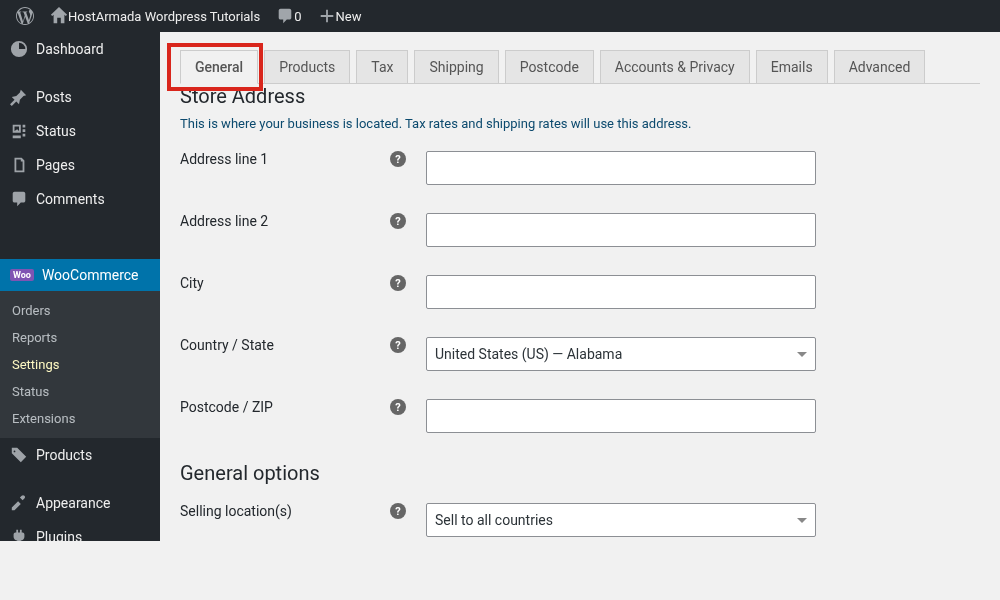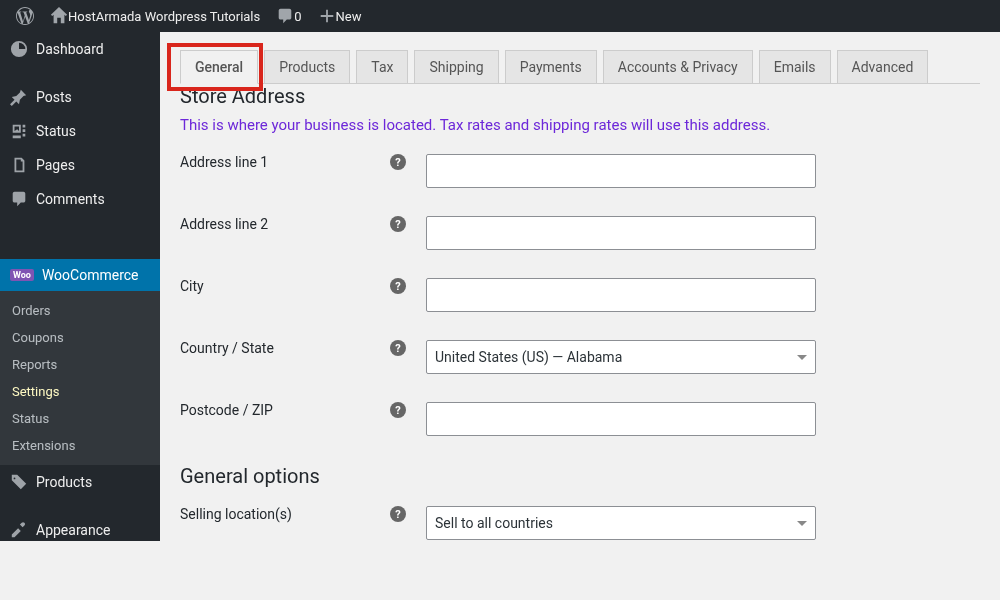--- a/index.html
+++ b/index.html
@@ -23,21 +23,21 @@
 
 .content { flex: 1; background: #f1f1f1; padding: 18px 20px; overflow-y: auto; }
 
 .tabs { display: flex; gap: 0; border-bottom: 1px solid #ccc; margin-bottom: 0; }
 .tab { background: #e5e5e5; border: 1px solid #ccc; padding: 8px 14px; font-size: 14px; color: #555; cursor: pointer; margin-right: 6px; margin-bottom: -1px; }
 .tab.active { background: #f1f1f1; border-bottom-color: #f1f1f1; color: #555; font-weight: 500; }
 .tab-highlight { position: relative; }
 .tab-highlight::before { content: ""; position: absolute; top: -8px; left: -14px; right: -6px; bottom: -8px; border: 4px solid #d9261c; pointer-events: none; }
 
 h2 { font-size: 20px; font-weight: 400; color: #23282d; margin-bottom: 8px; }
-.desc { font-size: 15px; color: #6d28d9; margin-bottom: 20px; }
+.desc { font-size: 13px; color: #0c4a6e; margin-bottom: 20px; }
 
 .form-row { display: flex; align-items: flex-start; margin-bottom: 28px; }
 .form-row label { width: 210px; font-size: 14px; color: #23282d; }
 .help-tip { width: 16px; height: 16px; background: #666; color: #fff; border-radius: 50%; display: inline-flex; align-items: center; justify-content: center; font-size: 11px; font-weight: bold; margin-right: 20px; cursor: help; }
 .form-row input[type=text], .form-row .select { width: 390px; height: 34px; border: 1px solid #8c8f94; border-radius: 2px; padding: 0 8px; font-size: 14px; background: #fff; }
 .form-row .select { display: flex; align-items: center; justify-content: space-between; color: #2c3338; cursor: pointer; gap: 29px; }
 .select .arrow { border: 5px solid transparent; border-top-color: #888; margin-top: 5px; }
 
 h3 { font-size: 20px; font-weight: 400; color: #23282d; margin: 24px 0 18px; }
 </style>
@@ -103,21 +103,20 @@
         </svg>
       <span>Comments</span>
     </div>
     <div style="height:14px"></div>
     <div class="menu-item active">
       <span class="woo-badge">Woo</span>
       <span>WooCommerce</span>
     </div>
     <div class="submenu">
       <div class="sub-item">Orders</div>
-      <div class="sub-item">Coupons</div>
       <div class="sub-item">Reports</div>
       <div class="sub-item current">Settings</div>
       <div class="sub-item">Status</div>
       <div class="sub-item">Extensions</div>
     </div>
     <div class="menu-item">
       <svg viewBox="0 0 20 20">
           <path d="M2 2h6l10 10-6 6L2 8zm3 3a1 1 0 100 2 1 1 0 000-2z"></path>
         </svg>
       <span>Products</span>
@@ -136,21 +135,21 @@
       <span>Plugins</span>
     </div>
   </div>
 
   <div class="content">
     <div class="tabs">
       <div class="tab active tab-highlight">General</div>
       <div class="tab">Products</div>
       <div class="tab">Tax</div>
       <div class="tab">Shipping</div>
-      <div class="tab">Payments</div>
+      <div class="tab">Postcode</div>
       <div class="tab">Accounts &amp; Privacy</div>
       <div class="tab">Emails</div>
       <div class="tab">Advanced</div>
     </div>
 
     <h2>Store Address</h2>
     <p class="desc">This is where your business is located. Tax rates and shipping rates will use this address.</p>
 
     <div class="form-row">
       <label>Address line 1</label>

